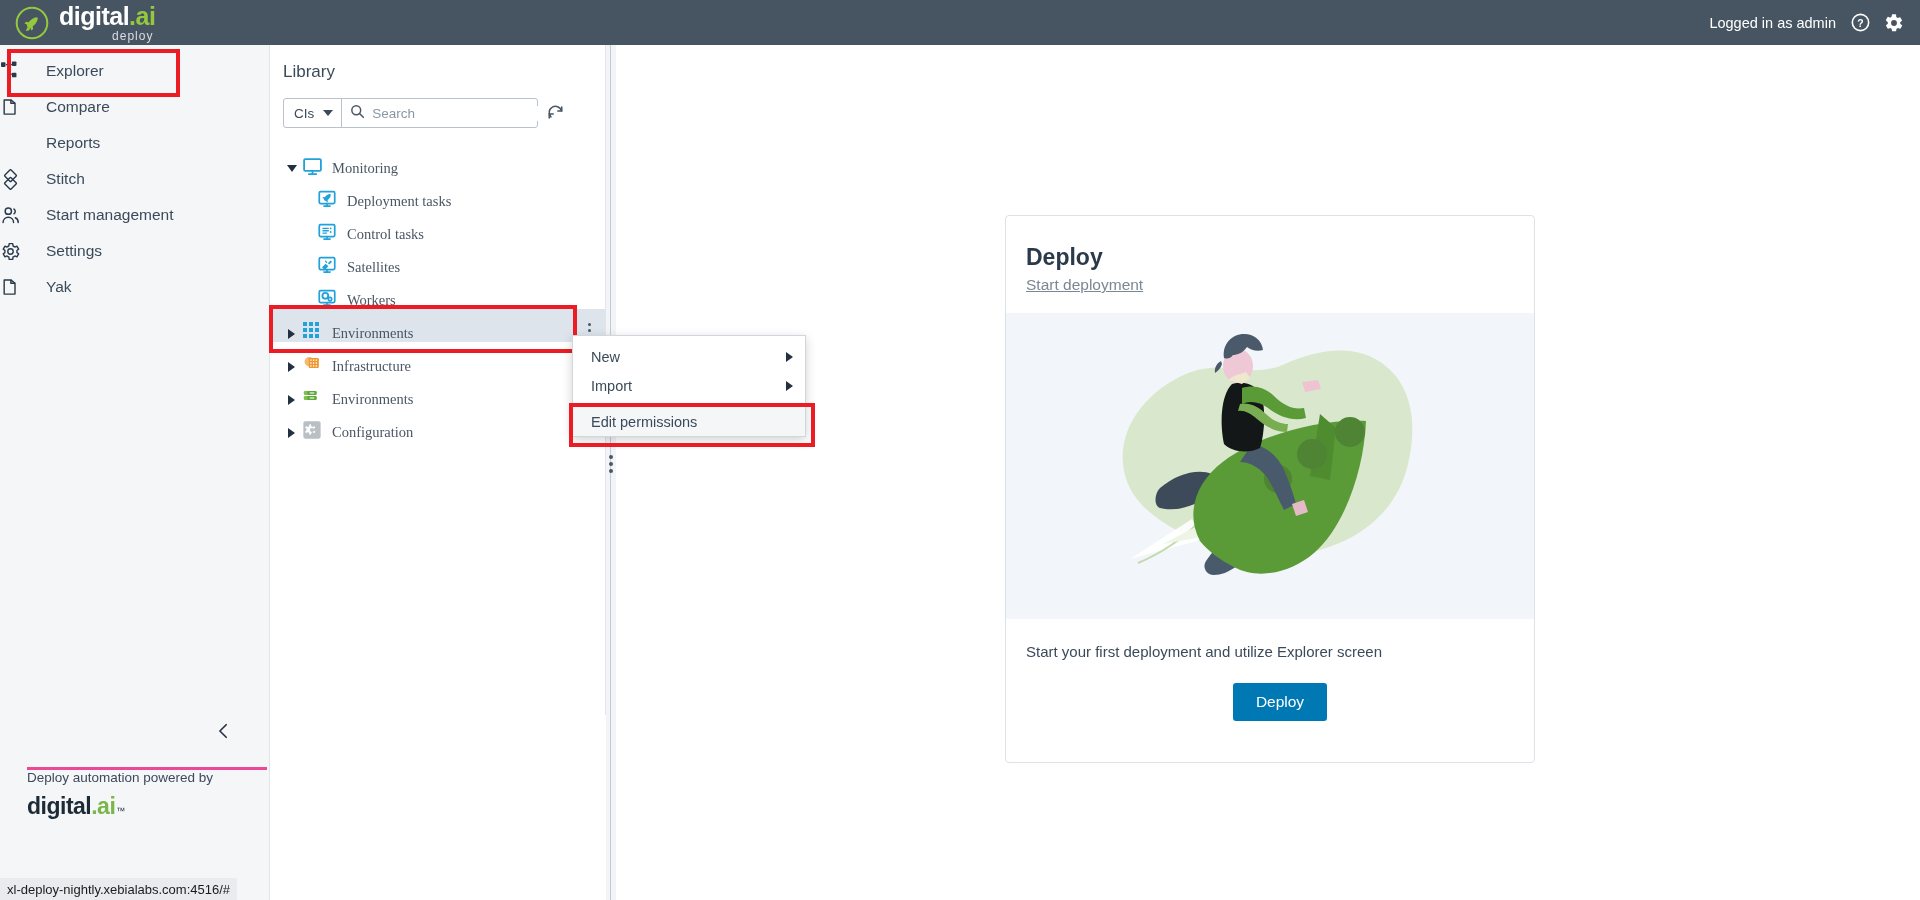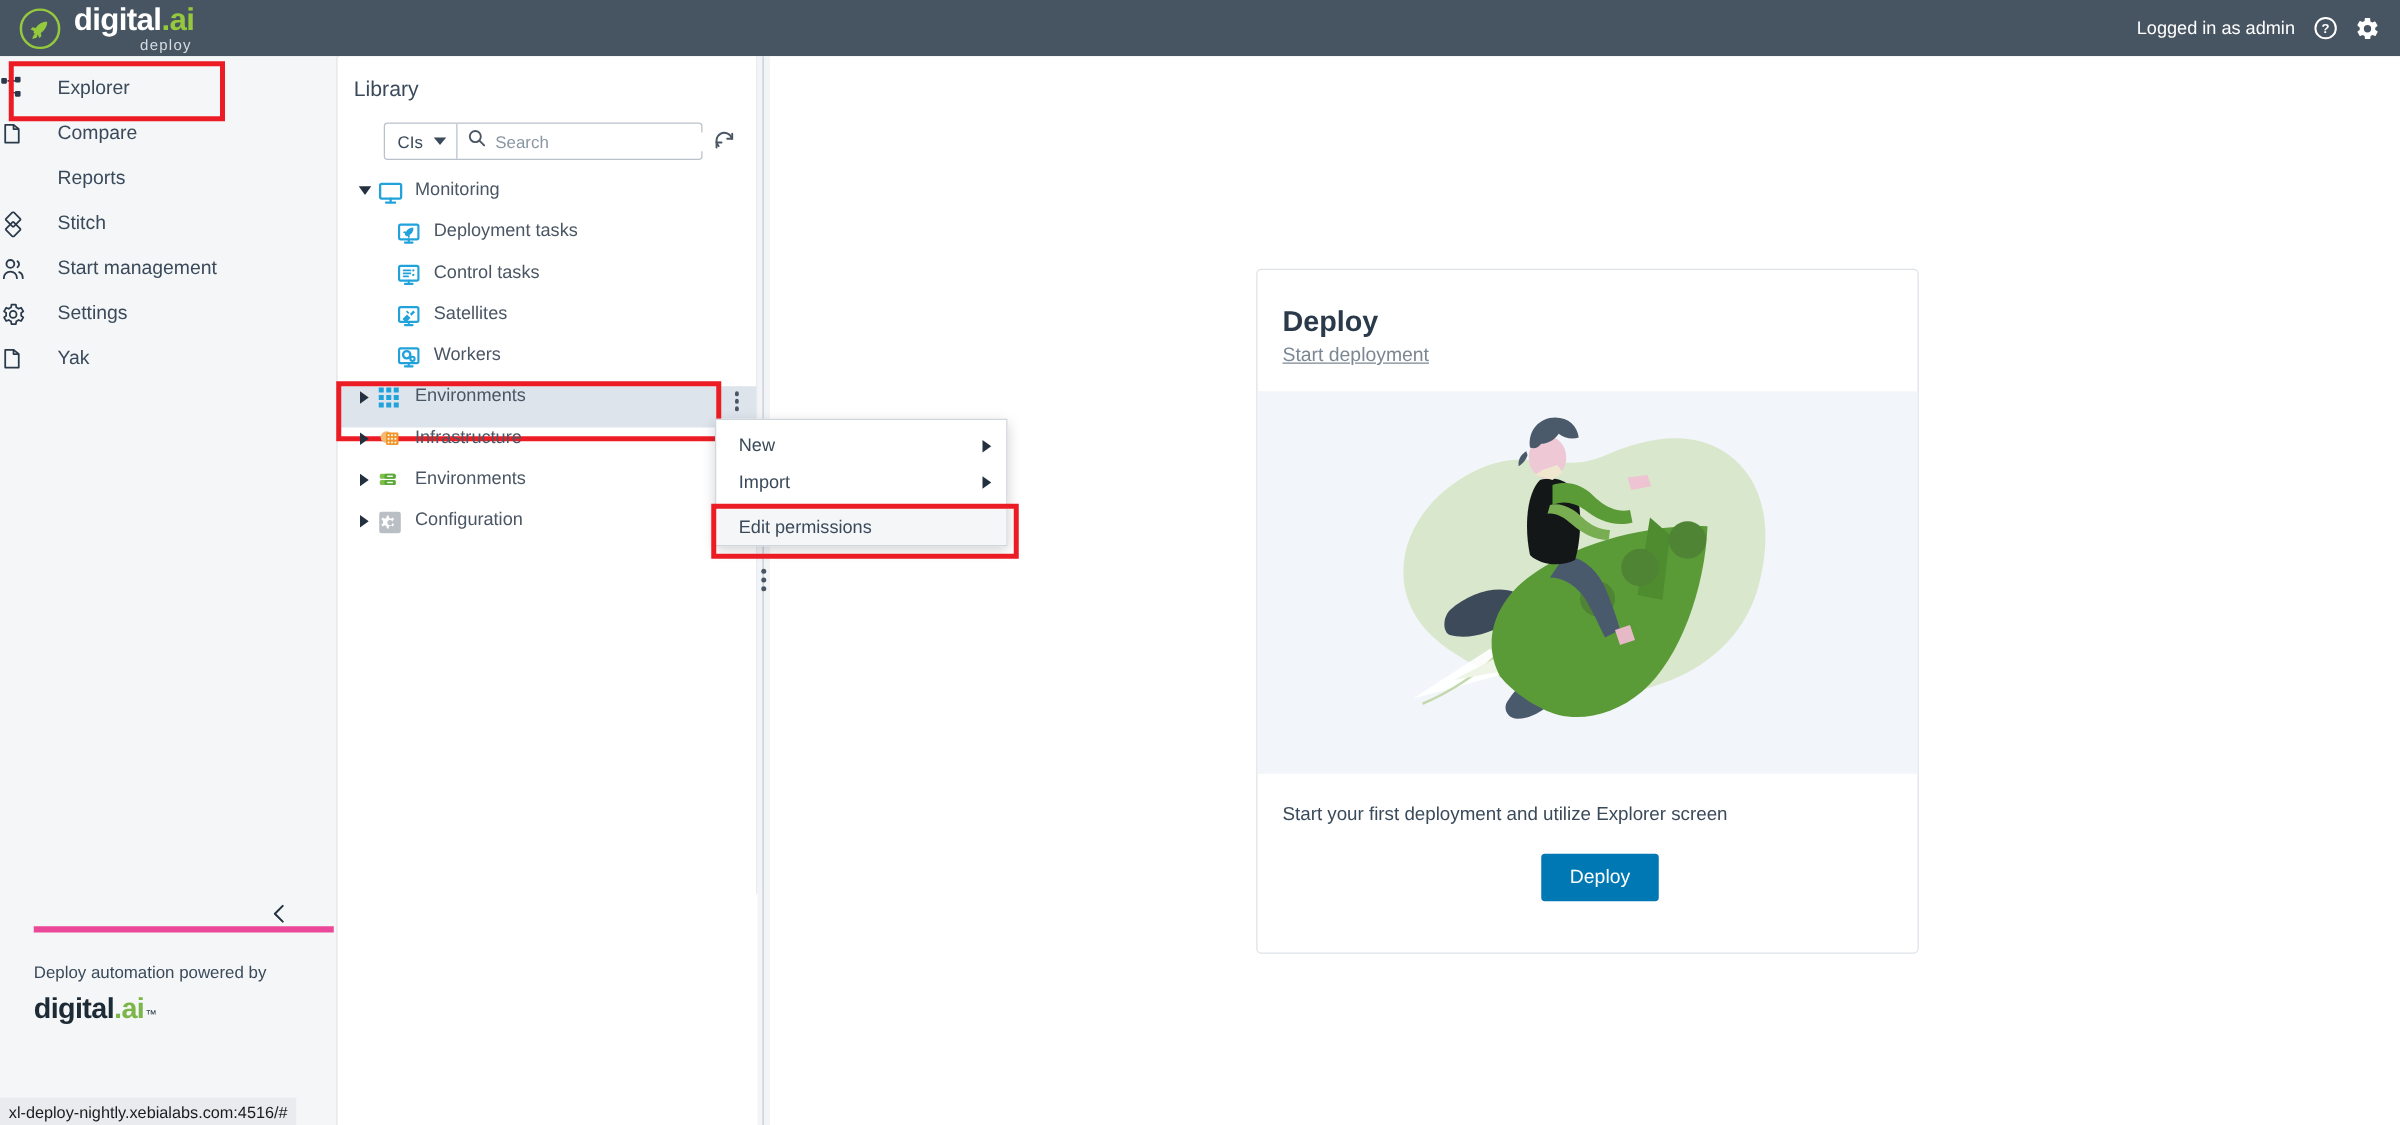--- a/index.html
+++ b/index.html
@@ -68,22 +68,22 @@
   }
 
   .collapse-row {
     position: absolute; left: 0; top: 675px; width: 270px;
     display: flex; justify-content: flex-end; padding-right: 36px;
   }
   .collapse-btn { cursor: pointer; width: 22px; height: 22px; display: flex; align-items: center; justify-content: center; }
 
   .nav-footer {
     position: absolute; left: 0; bottom: 80px; width: 270px;
-    border-top: 5px solid #ec4899; margin: 0 27px; width: 240px;
-    padding-top: 24px;
+    border-top: 3px solid #ec4899; margin: 0 27px; width: 240px;
+    padding-top: 0;
   }
   .nav-footer-text { font-size: 13.5px; color: #3b4a5a; }
   .footer-logo {
     margin-top: 8px; display: flex; align-items: baseline;
     font-size: 23px; font-weight: 700; color: #1d2b36; letter-spacing: -0.5px;
   }
   .footer-logo .dot { color: #7ab648; }
   .footer-logo .tm { font-size: 9px; font-weight: 400; margin-left: 1px; }
 
   
@@ -98,21 +98,20 @@
   .library {
     position: absolute; top: 45px; left: 271px; width: 335px; height: 670px;
     background: #ffffff; border-right: 1px solid #e2e6ea;
   }
   .library-title {
     font-size: 17px; color: #3b4a5a; padding: 17px 0 0 12px;
   }
   .search-row {
     display: flex; align-items: center; gap: 8px;
     padding: 16px 0 0 12px;
-    margin-left: 24px;
   }
   .search-box {
     display: flex; align-items: center; height: 30px;
     border: 1px solid #b9c2cb; border-radius: 3px; background: #fff;
     width: 255px;
   }
   .cis-select {
     display: flex; align-items: center; gap: 9px;
     padding: 0 8px 0 10px; height: 100%;
     border-right: 1px solid #b9c2cb; cursor: pointer;
@@ -127,22 +126,22 @@
     border: none; outline: none; flex: 1;
     font-size: 13.5px; color: #3b4a5a;
     font-family: "Liberation Sans", sans-serif;
   }
   .search-input::placeholder { color: #8a97a3; }
   .refresh-btn { cursor: pointer; width: 20px; height: 20px; }
 
   
   .tree { padding-top: 16px; }
   .tree-row {
-    display: flex; align-items: flex-start; height: 33px;
-    cursor: pointer; position: relative; padding-right: 8px;
+    display: flex; align-items: flex-end; height: 33px;
+    cursor: pointer; position: relative; padding-right: 8px; font-family: Liberation Serif, serif;
   }
   .tree-row.indent-0 { padding-left: 12px; }
   .tree-row.indent-1 { padding-left: 44px; }
   .tw {
     width: 17px; height: 17px; flex: none;
     display: flex; align-items: center; justify-content: center;
   }
   .tri-right {
     width: 0; height: 0; border-top: 5.5px solid transparent;
     border-bottom: 5.5px solid transparent; border-left: 7px solid #22303f;

